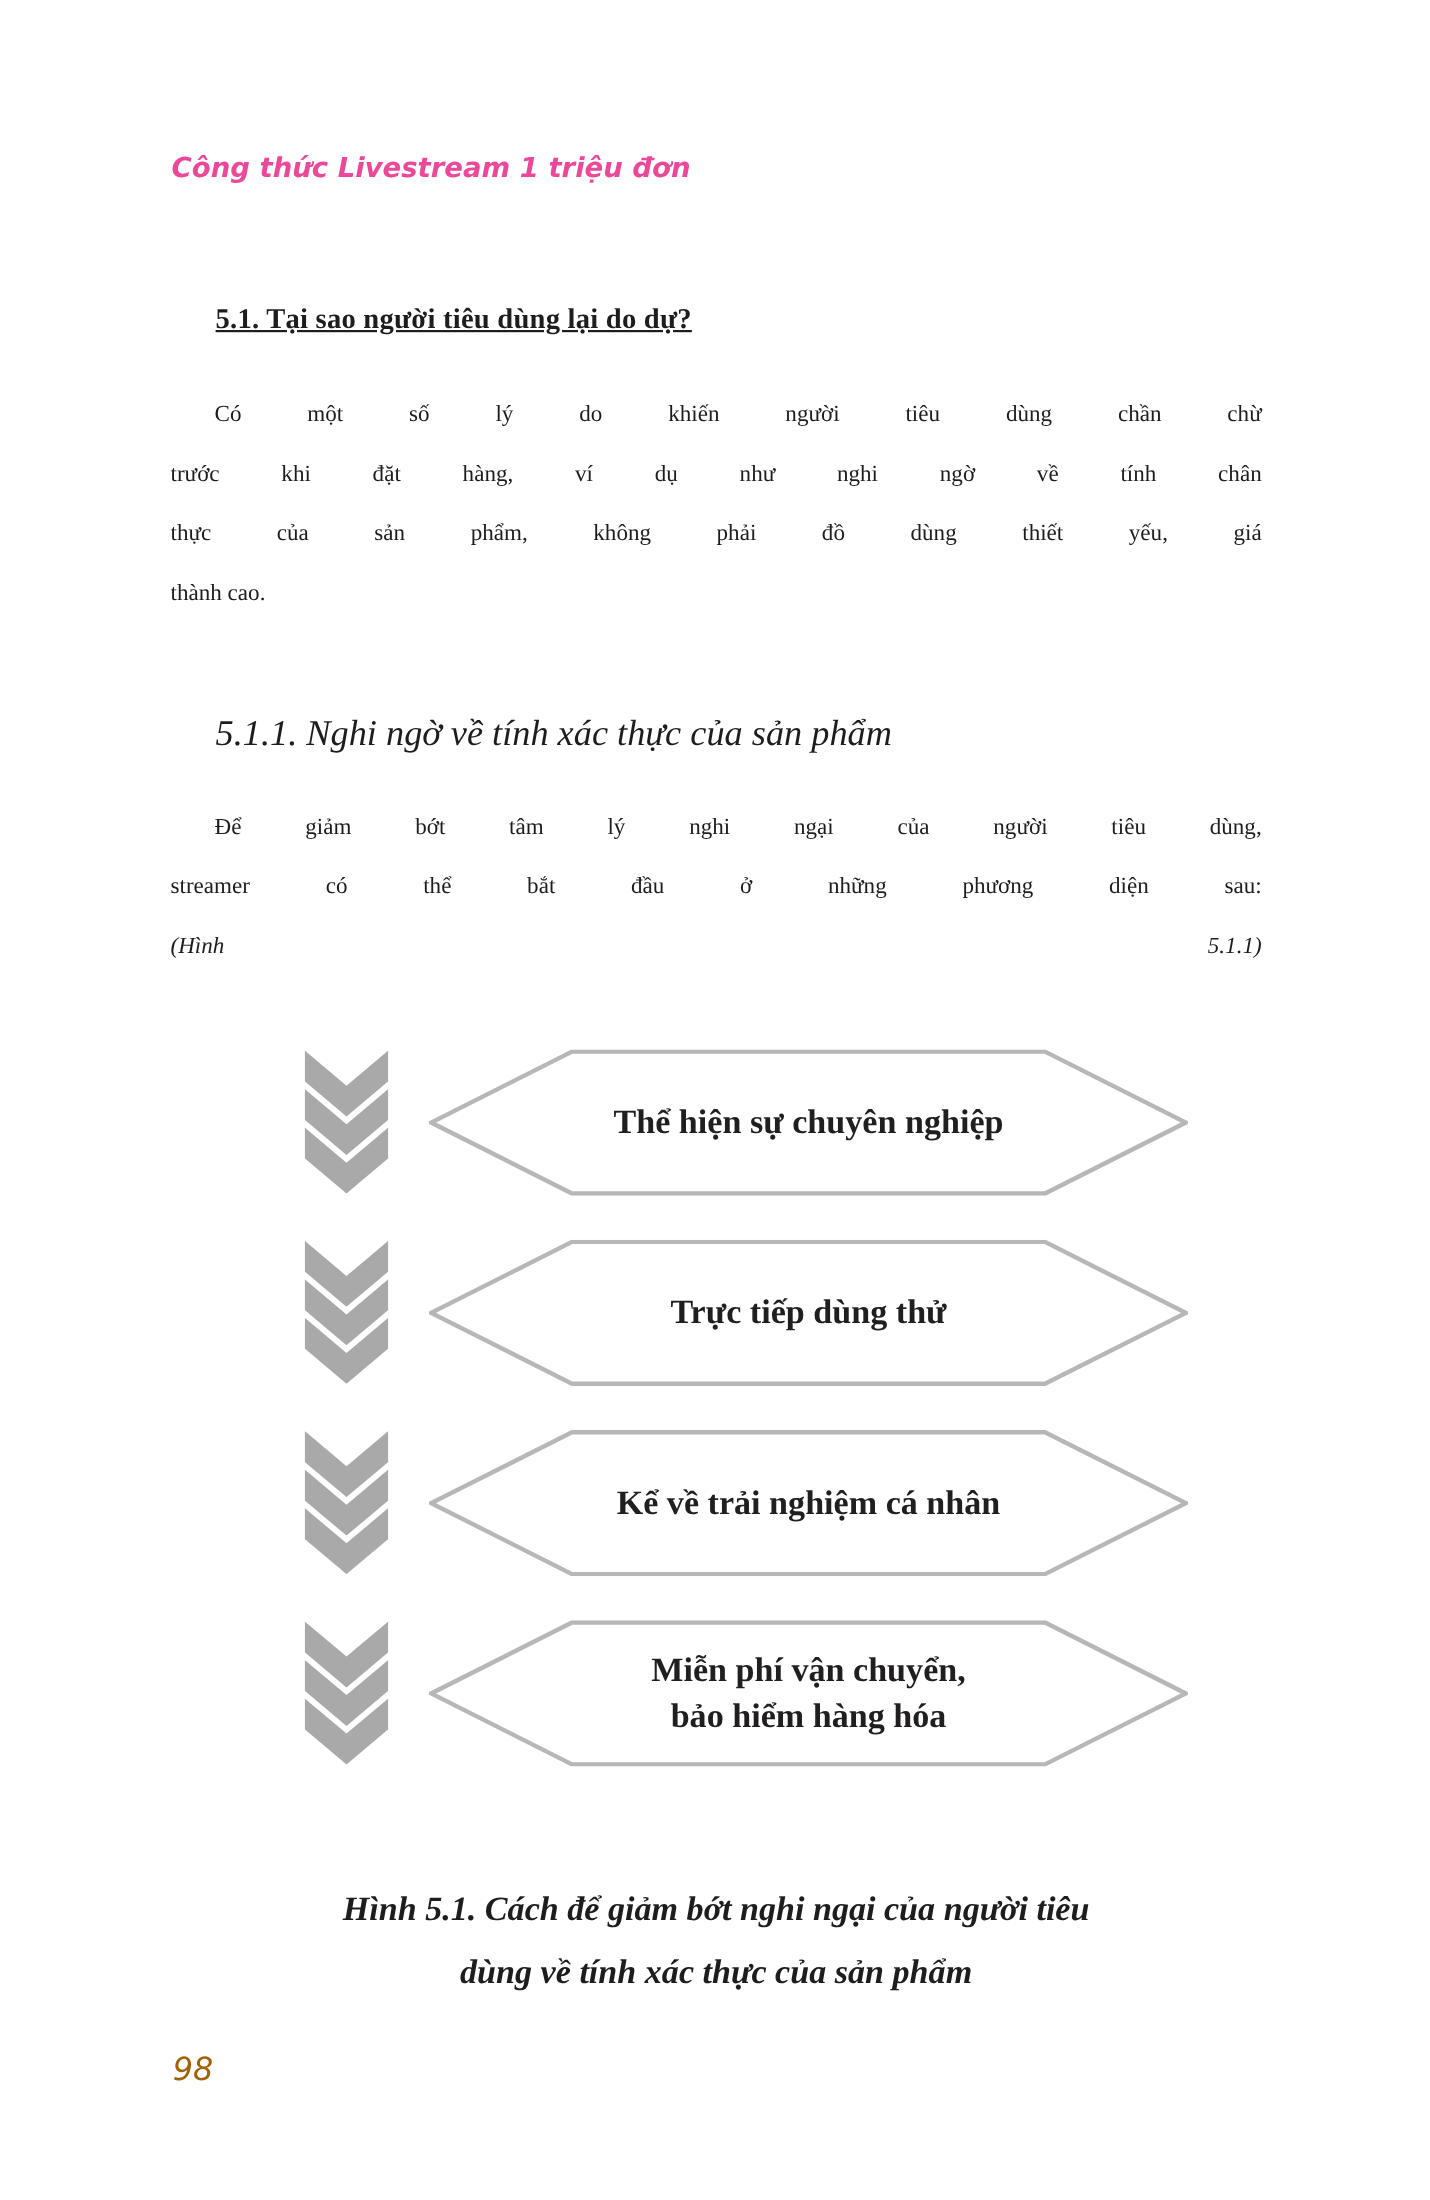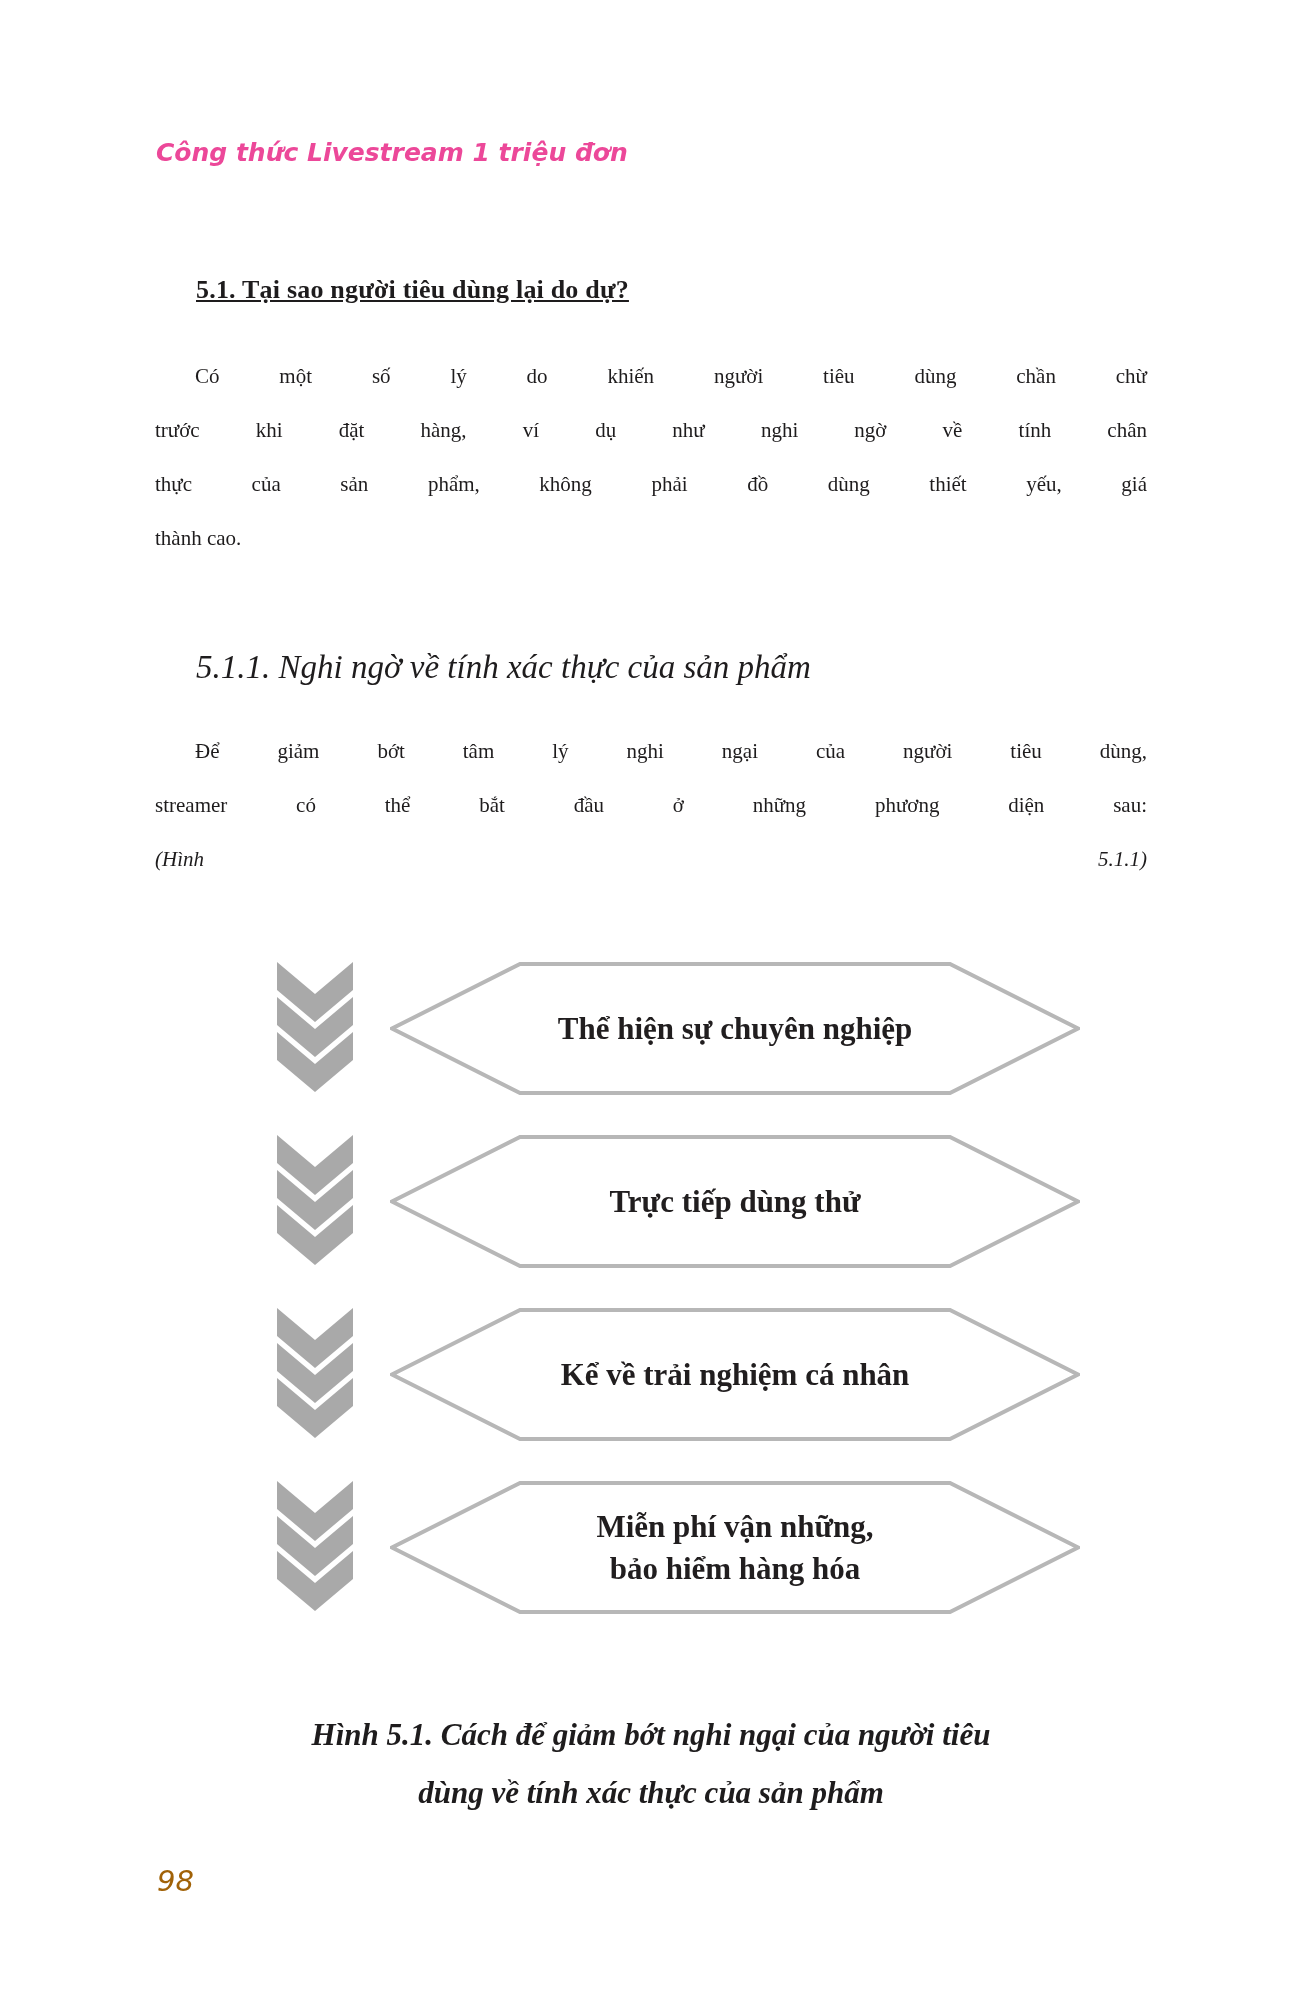--- a/index.html
+++ b/index.html
@@ -52,21 +52,21 @@
     line-height:54px;
     text-align:left;
     -moz-text-align-last:left;
     text-align-last:left;
   }
   .diagram{
     position:absolute;left:277px;top:962px;
     display:flex;flex-direction:column;gap:57px;
   }
   .diagram-row{
-    display:flex;align-items:flex-start;gap:37px;
+    display:flex;align-items:center;gap:37px;
     height:116px;
   }
   .chevrons{width:76px;height:130px;flex:0 0 auto;}
   .hexagon{
     position:relative;width:690px;height:133px;flex:0 0 auto;
   }
   .hex-shape{position:absolute;inset:0;width:100%;height:100%;}
   .hex-label{
     position:absolute;inset:0;
     display:flex;flex-direction:column;
@@ -167,21 +167,21 @@
       <svg class="chevrons" viewBox="0 0 76 130" xmlns="http://www.w3.org/2000/svg">
         <path d="M0 0 L38 32 L76 0 L76 28 L38 60 L0 28 Z" fill="#a9a9a9"></path>
         <path d="M0 35 L38 67 L76 35 L76 63 L38 95 L0 63 Z" fill="#a9a9a9"></path>
         <path d="M0 70 L38 102 L76 70 L76 98 L38 130 L0 98 Z" fill="#a9a9a9"></path>
       </svg>
       <div class="hexagon">
         <svg class="hex-shape" viewBox="0 0 690 133" preserveAspectRatio="none" xmlns="http://www.w3.org/2000/svg">
           <polygon points="130,2 560,2 688,66.5 560,131 130,131 2,66.5" fill="#ffffff" stroke="#b7b7b7" stroke-width="4"></polygon>
         </svg>
         <div class="hex-label">
-          <span>Miễn phí vận những,</span>
+          <span>Miễn phí vận chuyển,</span>
           <span>bảo hiểm hàng hóa</span>
         </div>
       </div>
     </div>
 
   </div>
 
   <div class="figure-caption">
     <div>Hình 5.1. Cách để giảm bớt nghi ngại của người tiêu</div>
     <div>dùng về tính xác thực của sản phẩm</div>

